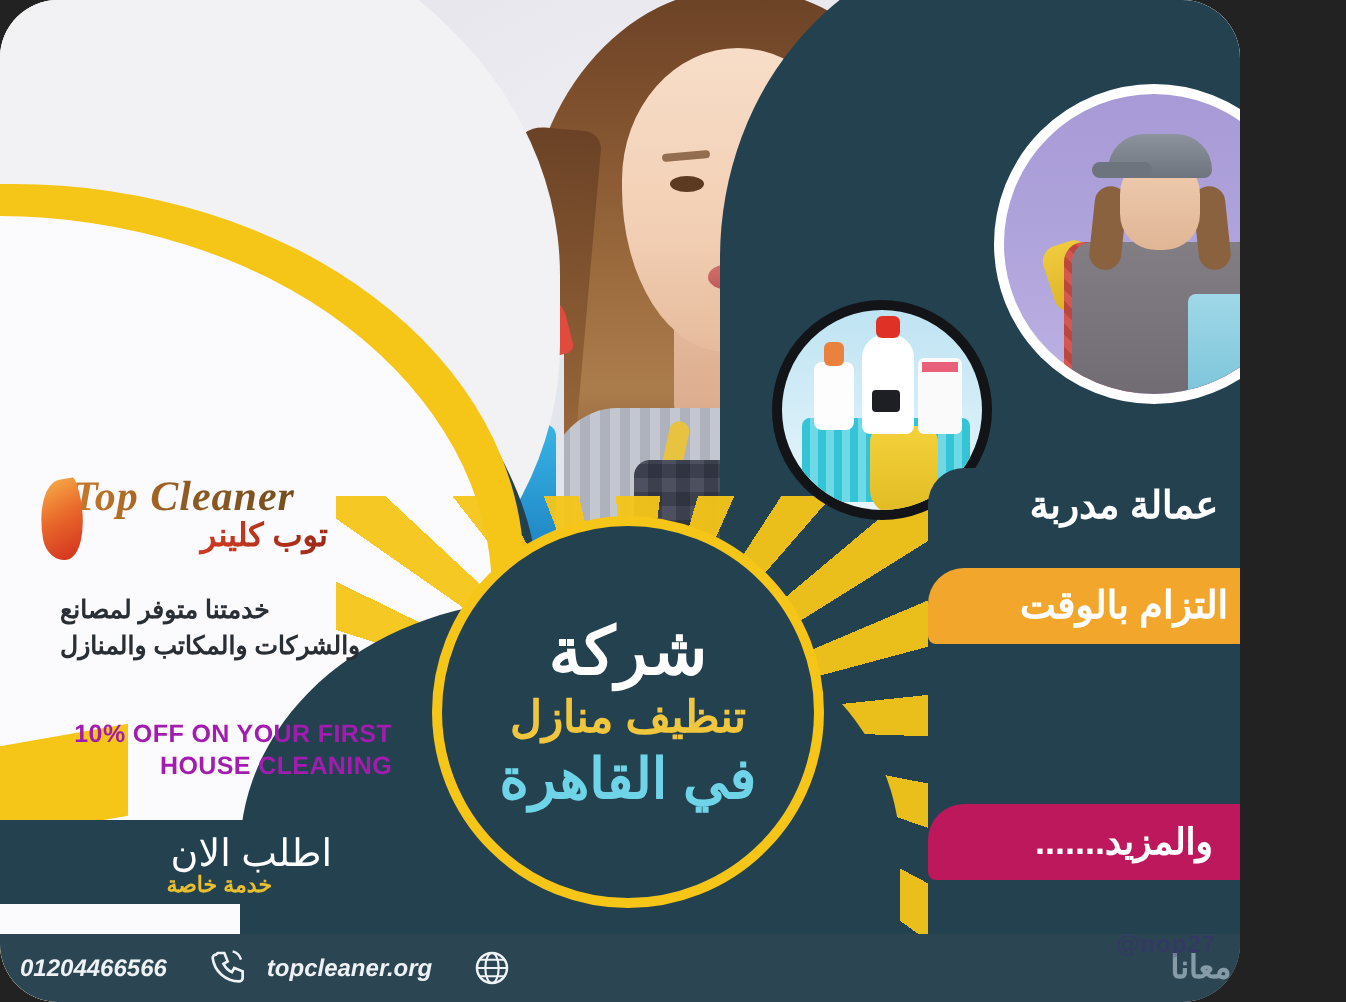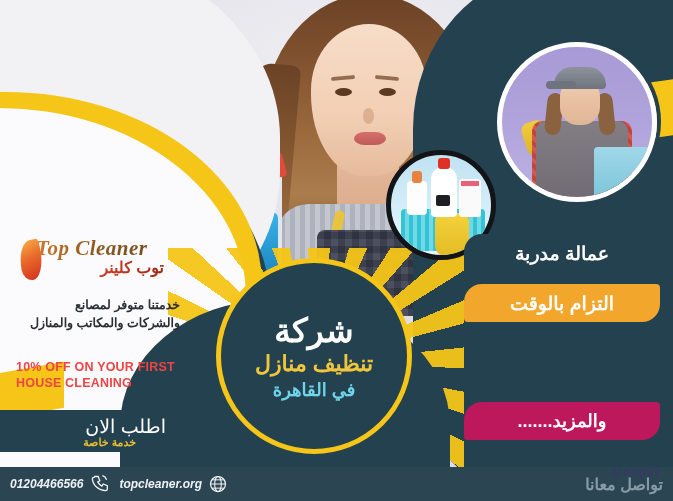--- a/index.html
+++ b/index.html
@@ -1,19 +1,20 @@
 <!DOCTYPE html>
 <html><head>
 <meta charset="utf-8">
 <style>
   html,body{margin:0;padding:0;background:#222;}
   #poster{
-    position:relative;width:673px;height:501px;overflow:hidden;
+    position:relative;width:620px;height:501px;overflow:hidden;
     font-family:"Liberation Sans", sans-serif;
     background:#ffffff;
+    border-radius:29px;
   }
 
   
   .photo-bg{
     position:absolute;left:0;top:0;width:673px;height:470px;
     background:
       radial-gradient(ellipse 60% 55% at 52% 18%, #f0eff4 0%, #e6e5eb 55%, #dedce4 100%);
   }
 
   
@@ -152,21 +153,21 @@
 
   
   .center-circle{
     position:absolute;left:216px;top:258px;width:196px;height:196px;
     border-radius:50%;background:#24414f;border:5px solid #f5c518;
     display:flex;flex-direction:column;align-items:center;justify-content:center;
     gap:6px;box-sizing:border-box;
   }
   .cc-l1{font-size:33px;font-weight:bold;color:#ffffff;direction:rtl;line-height:1;}
   .cc-l2{font-size:22px;font-weight:bold;color:#f0c73c;direction:rtl;line-height:1;}
-  .cc-l3{font-size:18px;font-weight:bold;color:#6fd4e8;direction:rtl;line-height:1;}
+  .cc-l3{font-size:28px;font-weight:bold;color:#6fd4e8;direction:rtl;line-height:1;}
 
   
   .mag-circle{
     position:absolute;left:386px;top:150px;width:110px;height:110px;border-radius:50%;
     border:5px solid #121417;box-sizing:border-box;overflow:hidden;
     background:linear-gradient(180deg,#bfe3f2 0%,#d6eef8 55%,#eaf6fb 100%);
   }
   .mc-basket{position:absolute;left:10px;top:54px;width:84px;height:42px;
     background:repeating-linear-gradient(90deg,#35c4d6 0 4px,#6fd9e6 4px 8px);border-radius:4px;}
   .mc-b1{position:absolute;left:16px;top:26px;width:20px;height:34px;background:#fdfdfd;border-radius:4px;}
@@ -220,26 +221,26 @@
     background:linear-gradient(90deg,#e0452b 0%,#c9371f 60%,#9c2a17 100%);
     -webkit-background-clip:text;background-clip:text;color:transparent;
   }
   .logo-flame{
     position:absolute;left:6px;top:4px;width:22px;height:40px;
     background:linear-gradient(160deg,#f6b24a 0%,#ea6a2b 45%,#cf2f1e 100%);
     border-radius:60% 10% 55% 45%/70% 30% 70% 30%;transform:rotate(-10deg);
   }
 
   
-  .svc{position:absolute;left:10px;top:296px;width:170px;text-align:right;direction:rtl;
+  .svc{position:absolute;left:30px;top:296px;width:170px;text-align:left;direction:rtl;
     color:#2a2f36;font-weight:bold;font-size:12.5px;line-height:1.45;}
 
   
   .discount{position:absolute;left:16px;top:360px;width:180px;
-    color:#ef4444;font-weight:bold;font-size:12.5px;line-height:1.25;letter-spacing:.2px;}
+    color:#a21caf;font-weight:bold;font-size:12.5px;line-height:1.25;letter-spacing:.2px;text-align:right;}
 
   
   .order-badge{
     position:absolute;left:-6px;top:410px;width:186px;height:42px;background:#24414f;
     clip-path:polygon(0 0,100% 0,100% 62%,88% 100%,0 100%);
   }
   .ob-main{position:absolute;right:14px;top:5px;color:#ffffff;font-weight:normal;font-size:19px;direction:rtl;}
   .ob-sub{position:absolute;right:44px;top:26px;color:#e8bf2e;font-weight:bold;font-size:11px;direction:rtl;}
 
   
@@ -251,21 +252,21 @@
   .pill.p1{top:234px;background:#24414f;color:#ffffff;border-radius:18px 4px 18px 4px;}
   .pill.p2{top:284px;background:#f2a72c;color:#ffffff;border-radius:18px 4px 18px 4px;}
   .pill.p3{top:334px;background:#6ec321;color:#ffffff;border-radius:18px 4px 18px 4px;}
   .pill.p4{top:402px;background:#be185d;color:#ffffff;border-radius:18px 4px 18px 4px;font-size:18px;}
 
   
   .contact{
     position:absolute;left:0;bottom:0;width:673px;height:34px;background:#2c4552;
     display:flex;align-items:center;gap:10px;padding:0 10px;box-sizing:border-box;
   }
-  .c-item{display:flex;align-items:center;gap:6px;color:#eef2f5;font-size:12px;font-style:italic;font-weight:bold;}
+  .c-item{display:flex;align-items:center;gap:20px;color:#eef2f5;font-size:12px;font-style:italic;font-weight:bold;}
   .c-ico{width:20px;height:20px;flex:0 0 20px;}
   .c-ar{margin-left:auto;color:#cfe2ec;font-size:16px;font-weight:bold;direction:rtl;opacity:.55;}
   .watermark{
     position:absolute;right:12px;bottom:22px;color:#4c1d95;opacity:.28;
     font-size:12px;font-weight:bold;letter-spacing:.5px;
   }
 </style>
 </head>
 <body>
 

